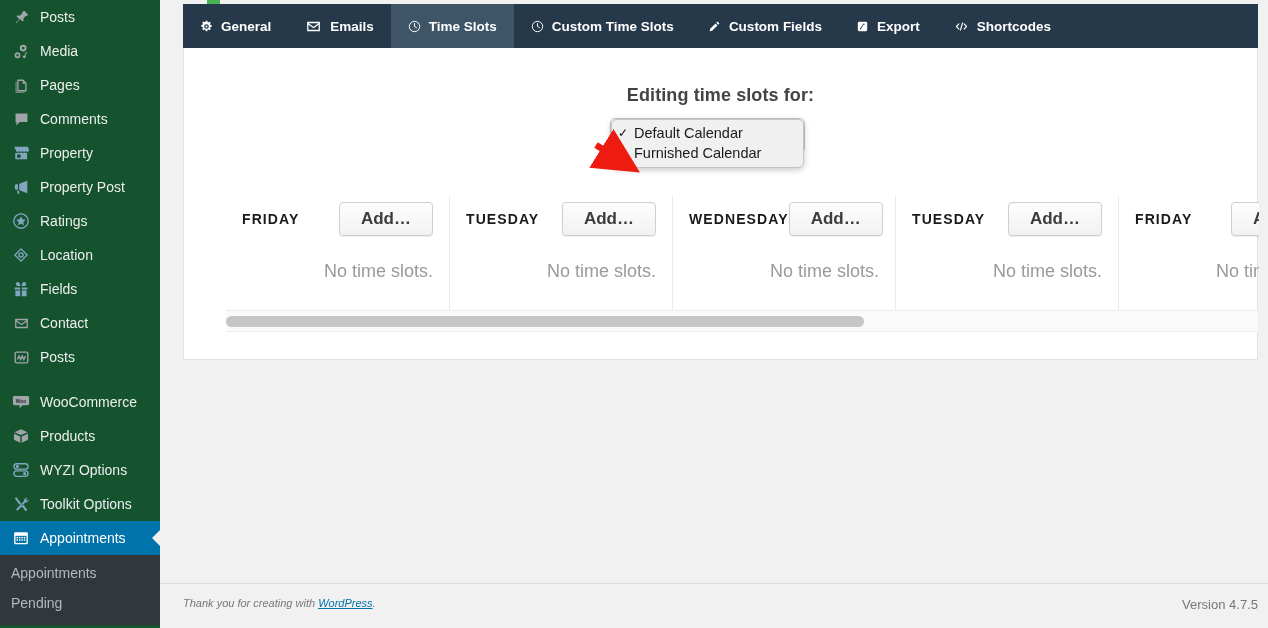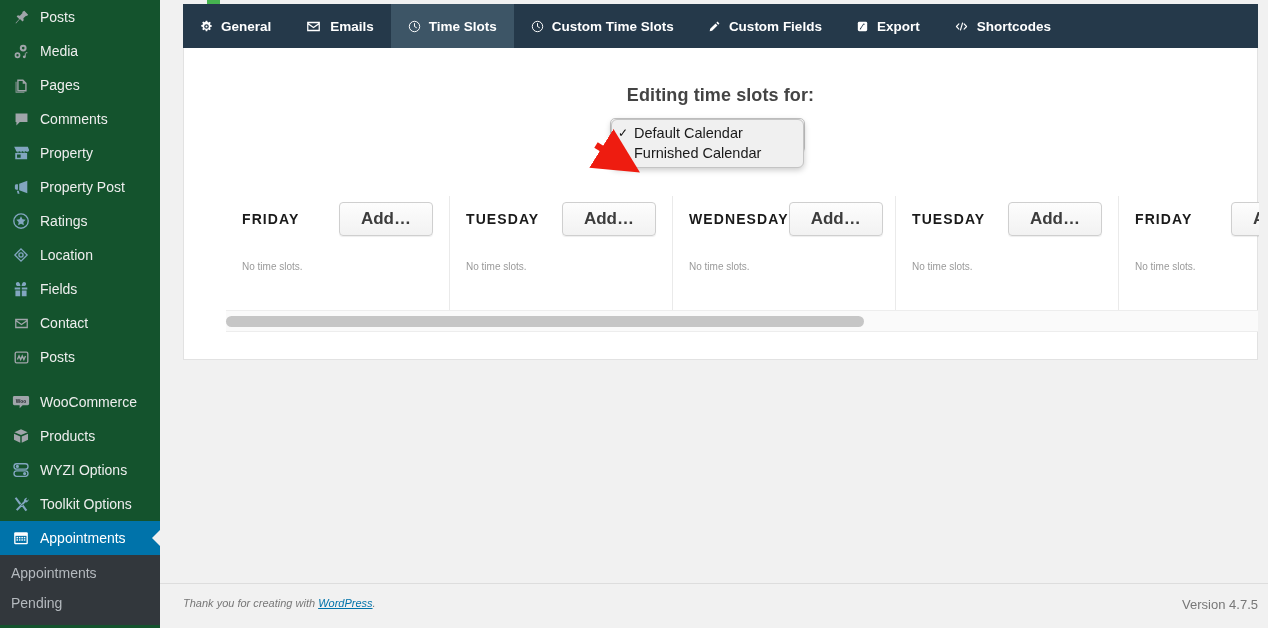--- a/index.html
+++ b/index.html
@@ -216,23 +216,23 @@
     font-size: 17px; font-weight: bold;
     color: #3c3c3c;
     background: linear-gradient(#fdfdfd, #f2f2f2);
     border: 1px solid #cfcfcf;
     border-radius: 4px;
     padding: 6px 21px;
     box-shadow: 0 1px 1px rgba(0,0,0,.07);
     white-space: nowrap;
   }
   .no-slots {
-    text-align: left;
+    text-align: right;
     color: #9a9a9a;
-    font-size: 10px;
+    font-size: 18px;
     margin-top: 19px;
   }
 
   
   #hscroll-track {
     position: absolute; left: 42px; top: 262px;
     width: 1032px; height: 22px;
     background: #fafafa;
     border-top: 1px solid #ededed;
     border-bottom: 1px solid #ededed;

